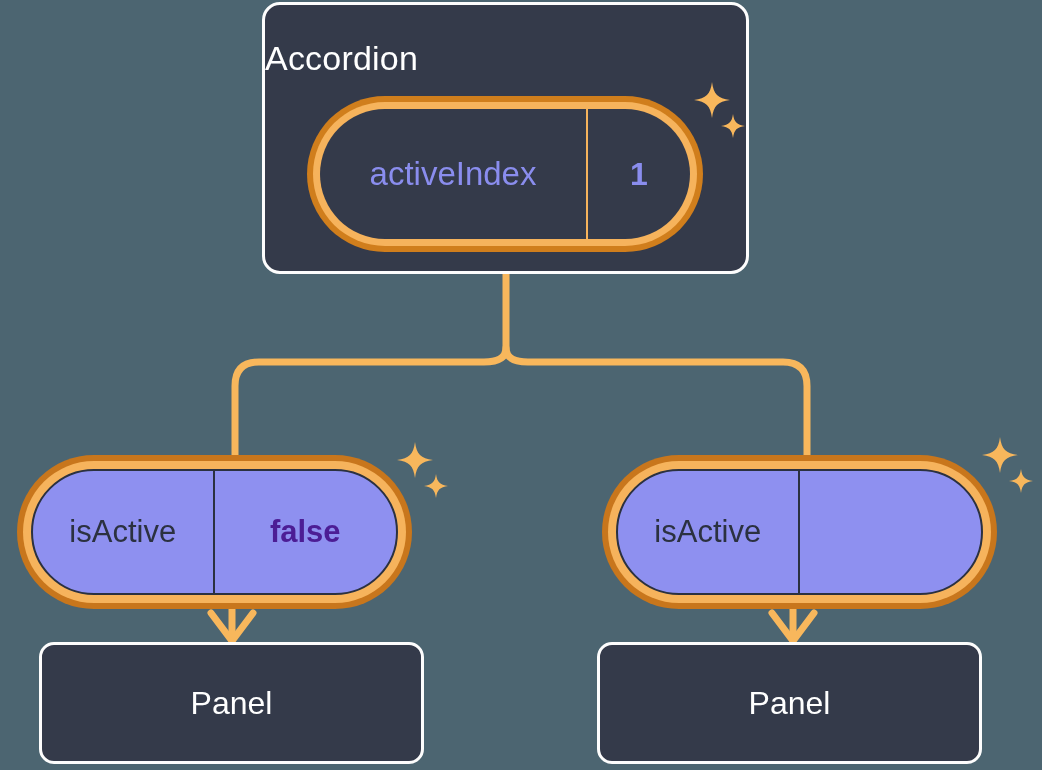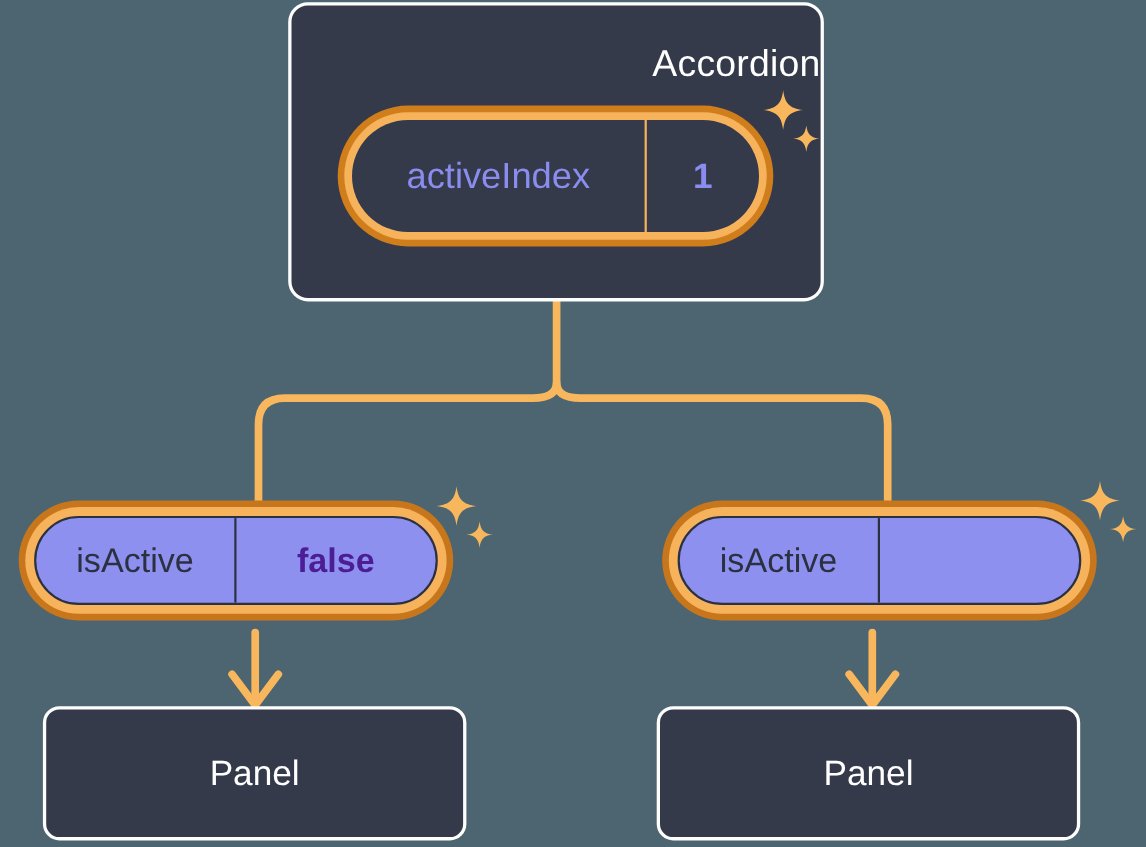--- a/index.html
+++ b/index.html
@@ -51,21 +51,21 @@
     width: 487px;
     height: 272px;
     border-radius: 18px;
   }
 
   #accordion-title {
     position: absolute;
     top: 31px;
     left: 0;
     width: 100%;
-    text-align: right;
+    text-align: left;
     color: #FFFFFF;
     font-size: 34px;
     font-weight: 400;
     letter-spacing: 0.2px;
     line-height: 44px;
   }
 
   
   .pill {
     position: absolute;
@@ -104,21 +104,21 @@
     align-items: center;
     justify-content: center;
     white-space: nowrap;
   }
 
   
   #accordion-state-pill {
     left: 307px;
     top: 96px;
     width: 396px;
-    height: 128px;
+    height: 156px;
   }
   #accordion-state-pill .pill-ring-outer { background: #D07E1C; }
   #accordion-state-pill .pill-ring-inner { background: #F6B35C; }
   #accordion-state-pill .pill-surface {
     inset: 13px;
     background: #343A4A;
     border: 0;
   }
   #accordion-state-pill .pill-key {
     flex: 0 0 268px;
@@ -131,21 +131,21 @@
     flex: 1 1 auto;
     color: #8A8DEE;
     font-size: 32px;
     font-weight: 700;
   }
 
   
   .pill-bool {
     top: 455px;
     width: 395px;
-    height: 109px;
+    height: 154px;
     text-align: right;
   }
   #pill-left  { left: 17px; }
   #pill-right { left: 602px; }
 
   .pill-bool .pill-ring-outer { background: #C8761C; }
   .pill-bool .pill-ring-inner { background: #F6B35C; }
   .pill-bool .pill-surface {
     inset: 14px;
     background: #8E90F0;

